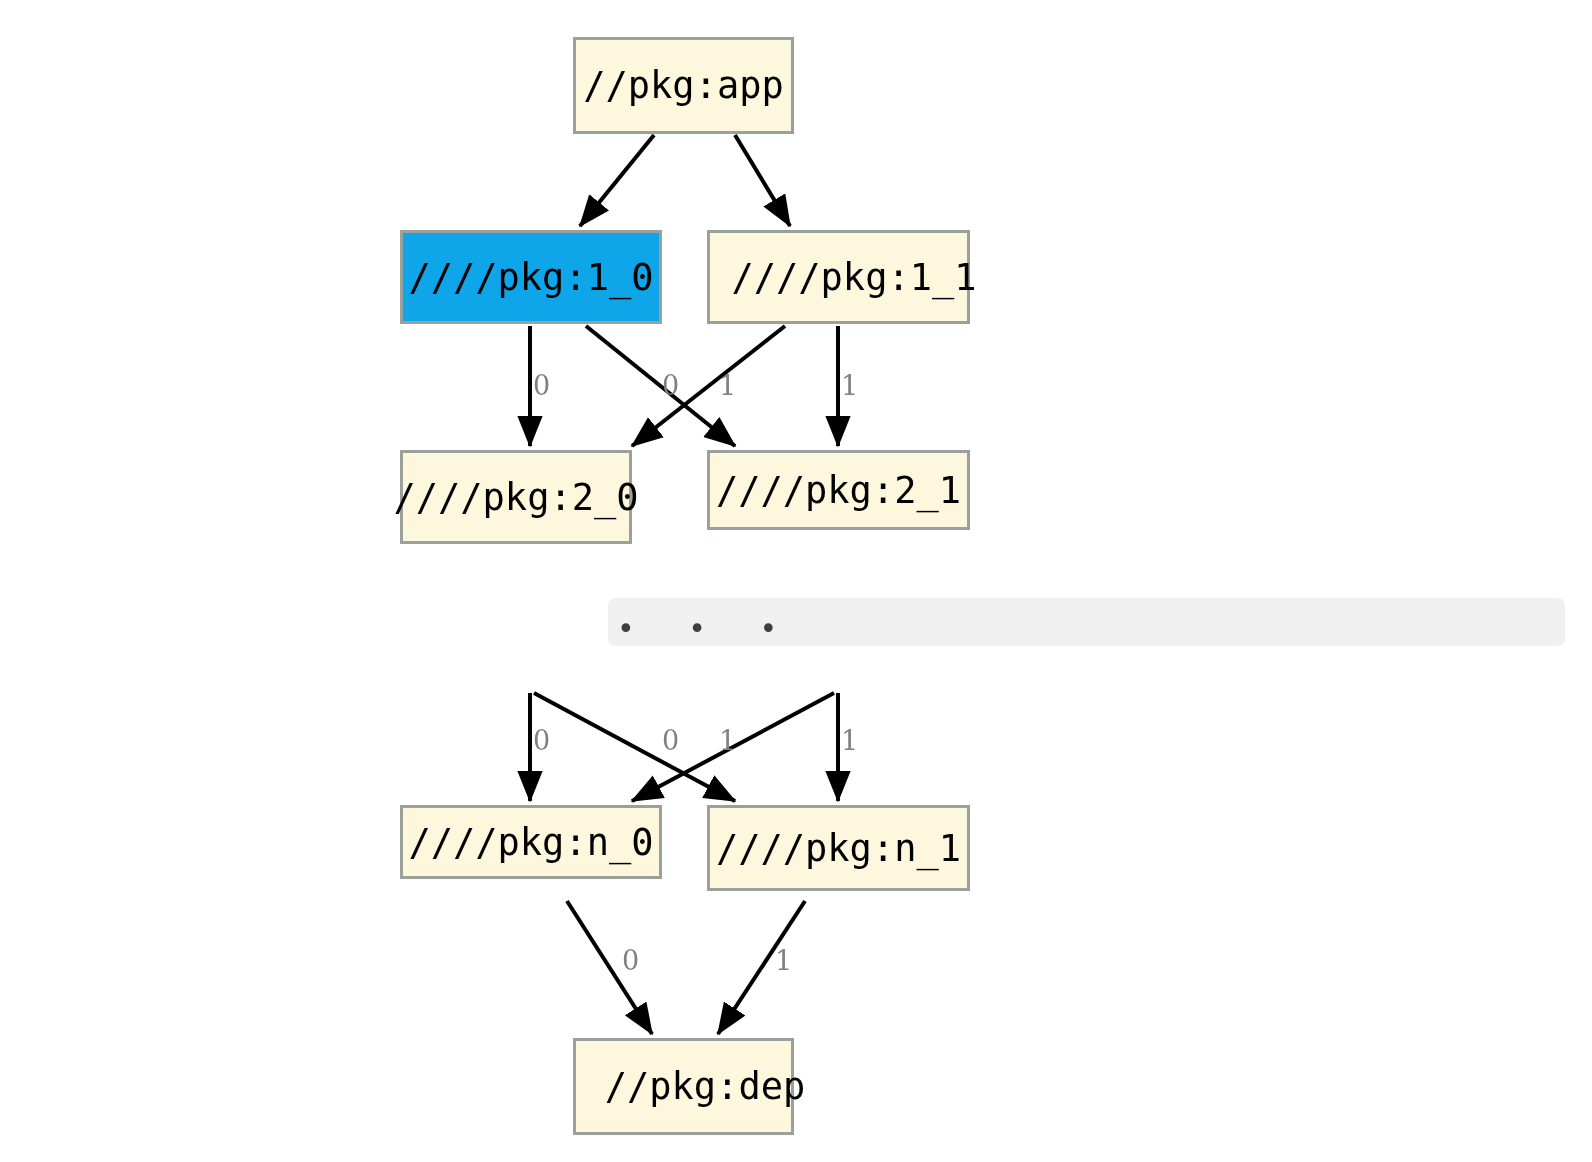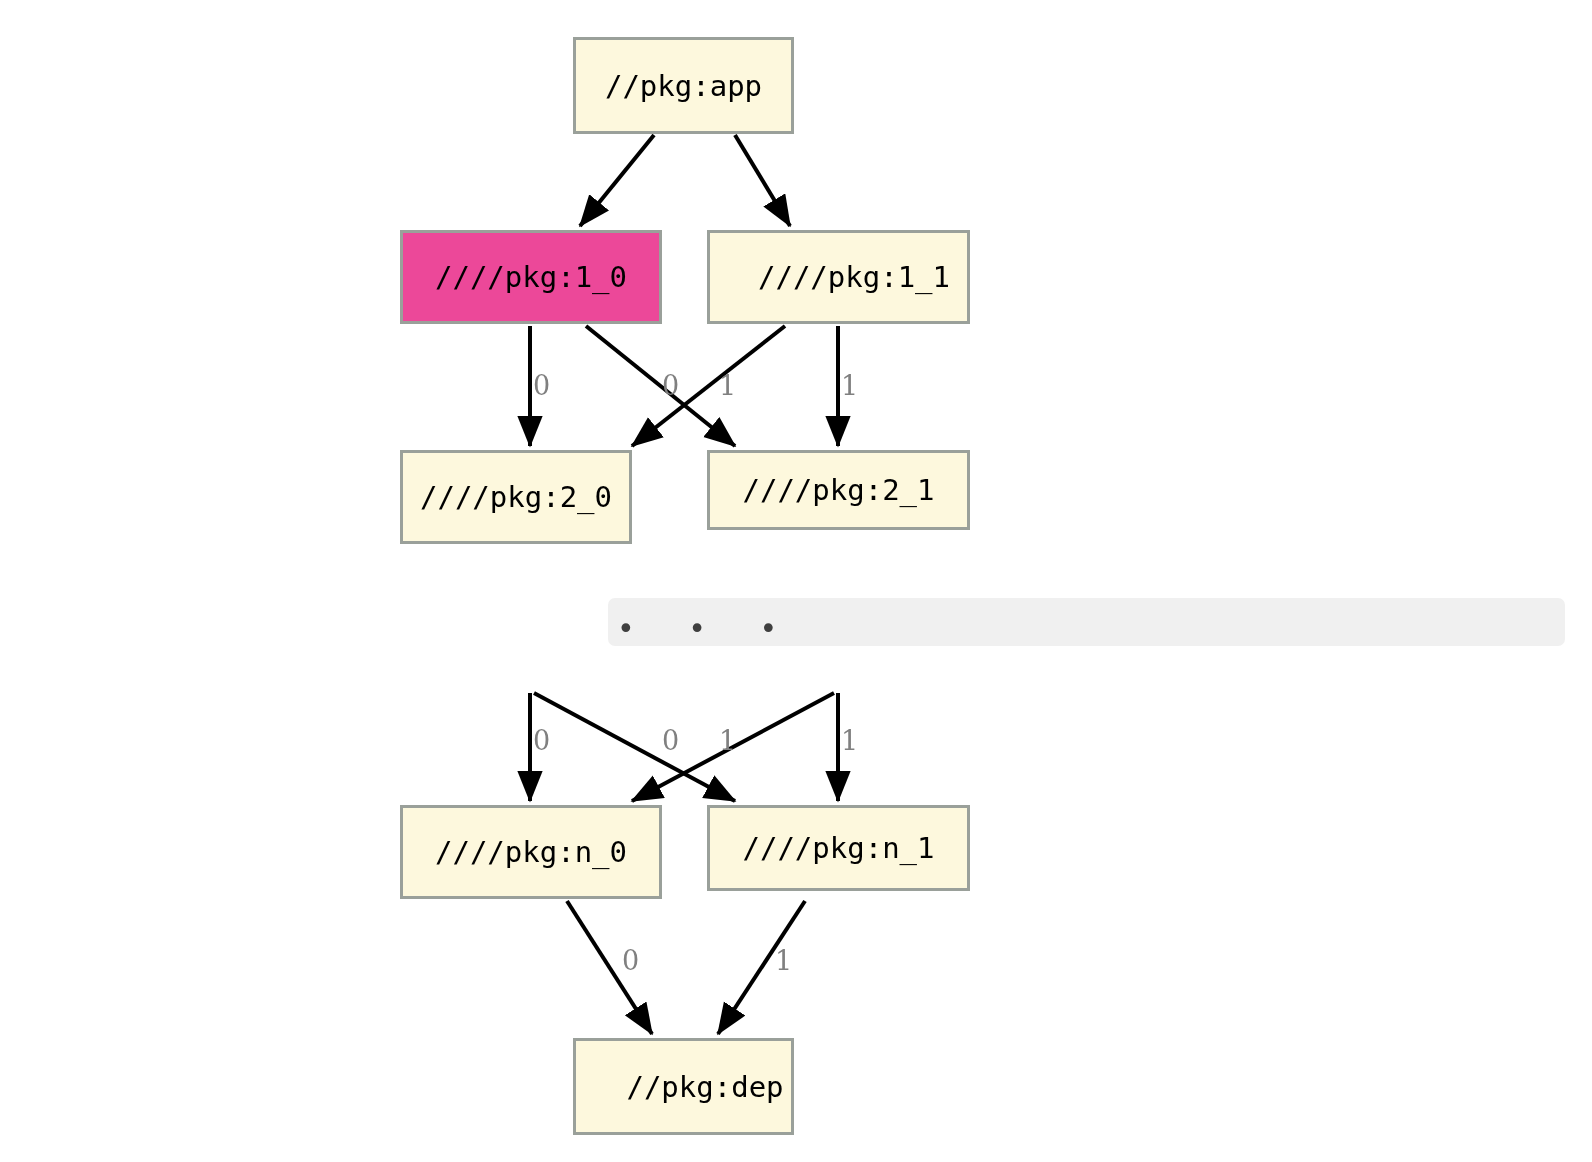--- a/index.html
+++ b/index.html
@@ -25,21 +25,21 @@
     position: absolute;
     box-sizing: border-box;
     background: #fdf8dd;
     border: 3px solid #9aa09a;
     display: flex;
     align-items: center;
     justify-content: center;
   }
   .node-label {
     font-family: "DejaVu Sans Mono", monospace;
-    font-size: 29px;
+    font-size: 37px;
     color: #000000;
     letter-spacing: 0px;
     white-space: nowrap;
   }
   .edge-label {
     position: absolute;
     font-family: "DejaVu Serif", serif;
     font-size: 27px;
     color: #808080;
     white-space: nowrap;
@@ -96,33 +96,33 @@
         <line x1="838" y1="693" x2="838" y2="801" stroke="#000000" stroke-width="4" marker-end="url(#arrowhead)"></line>
         <line x1="567" y1="901" x2="652" y2="1034" stroke="#000000" stroke-width="4" marker-end="url(#arrowhead)"></line>
         <line x1="805" y1="901" x2="718" y2="1034" stroke="#000000" stroke-width="4" marker-end="url(#arrowhead)"></line>
       </g>
   </svg>
 
   <div id="nodes-layer">
       <div class="node-box" style="left: 573px; top: 37px; width: 221px; height: 97px; background: rgb(253, 248, 221); border-color: rgb(154, 160, 154);">
         <span class="node-label">//pkg:app</span>
       </div>
-      <div class="node-box" style="left: 400px; top: 230px; width: 262px; height: 94px; background: #ec4899; border-color: rgb(154, 160, 154);">
+      <div class="node-box" style="left: 400px; top: 230px; width: 262px; height: 94px; background: #0ea5e9; border-color: rgb(154, 160, 154);">
         <span class="node-label">////pkg:1_0</span>
       </div>
       <div class="node-box" style="left: 707px; top: 230px; width: 263px; height: 94px; background: rgb(253, 248, 221); border-color: rgb(154, 160, 154); padding-left: 31px;">
         <span class="node-label">////pkg:1_1</span>
       </div>
       <div class="node-box" style="left: 400px; top: 450px; width: 232px; height: 94px; background: rgb(253, 248, 221); border-color: rgb(154, 160, 154);">
         <span class="node-label">////pkg:2_0</span>
       </div>
       <div class="node-box" style="left: 707px; top: 450px; width: 263px; height: 80px; background: rgb(253, 248, 221); border-color: rgb(154, 160, 154);">
         <span class="node-label">////pkg:2_1</span>
       </div>
-      <div class="node-box" style="left: 400px; top: 805px; width: 262px; height: 94px; background: rgb(253, 248, 221); border-color: rgb(154, 160, 154);">
+      <div class="node-box" style="left: 400px; top: 805px; width: 262px; height: 74px; background: rgb(253, 248, 221); border-color: rgb(154, 160, 154);">
         <span class="node-label">////pkg:n_0</span>
       </div>
       <div class="node-box" style="left: 707px; top: 805px; width: 263px; height: 86px; background: rgb(253, 248, 221); border-color: rgb(154, 160, 154);">
         <span class="node-label">////pkg:n_1</span>
       </div>
       <div class="node-box" style="left: 573px; top: 1038px; width: 221px; height: 97px; background: rgb(253, 248, 221); border-color: rgb(154, 160, 154); padding-left: 43px;">
         <span class="node-label">//pkg:dep</span>
       </div>
     </div>
   <div id="edge-labels-layer">

